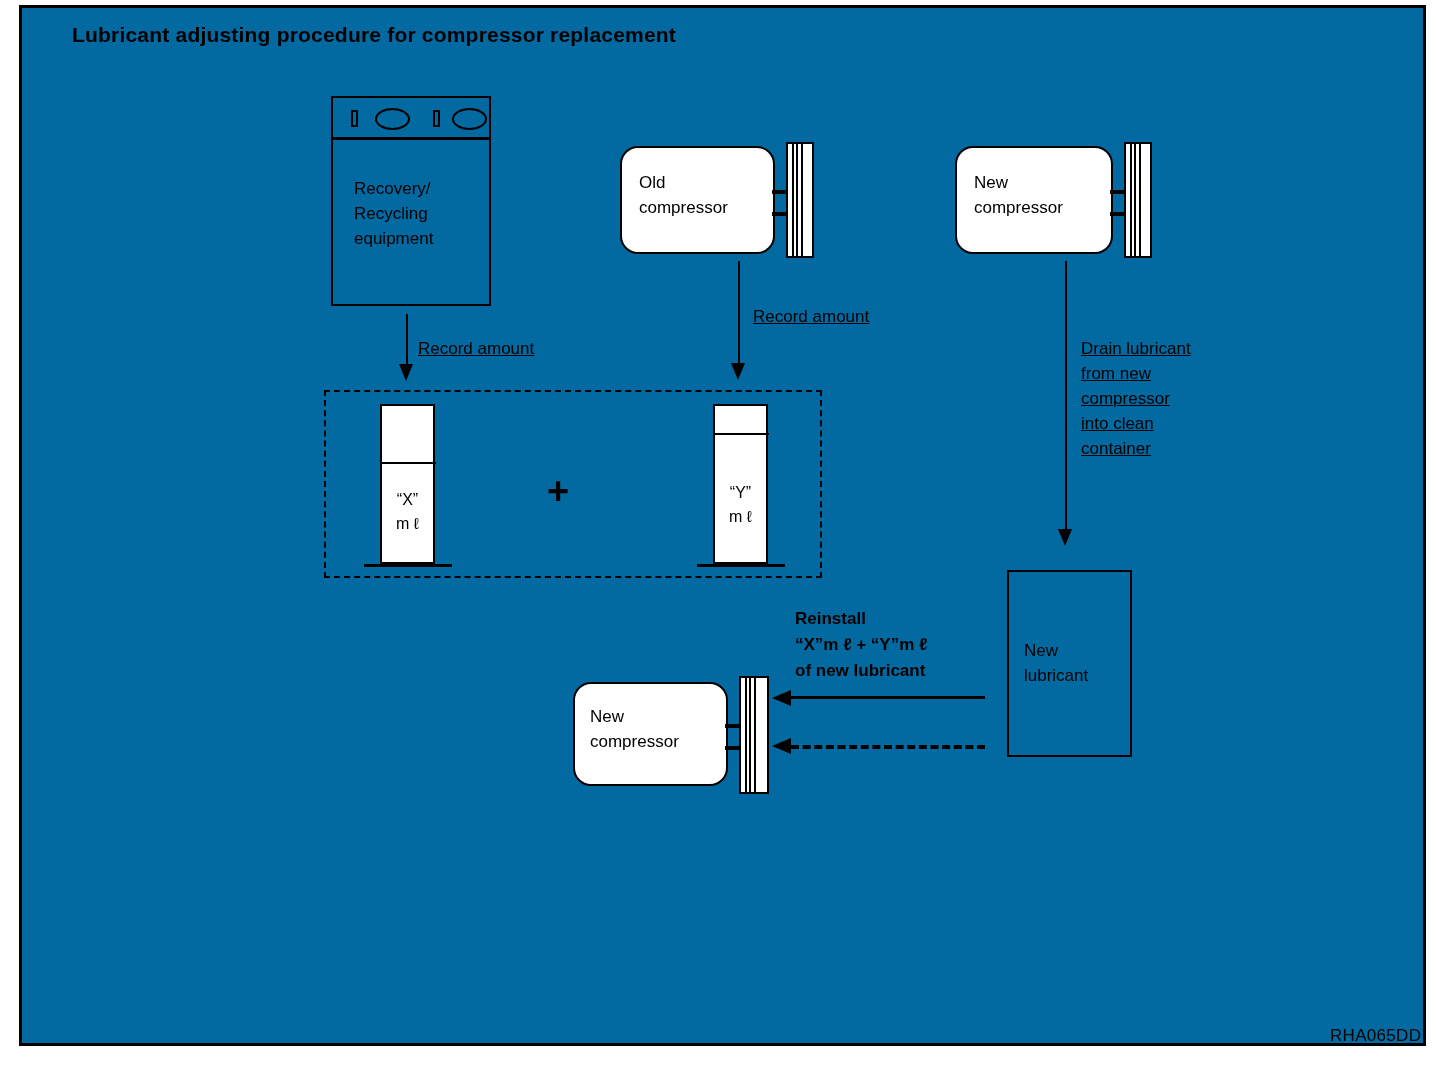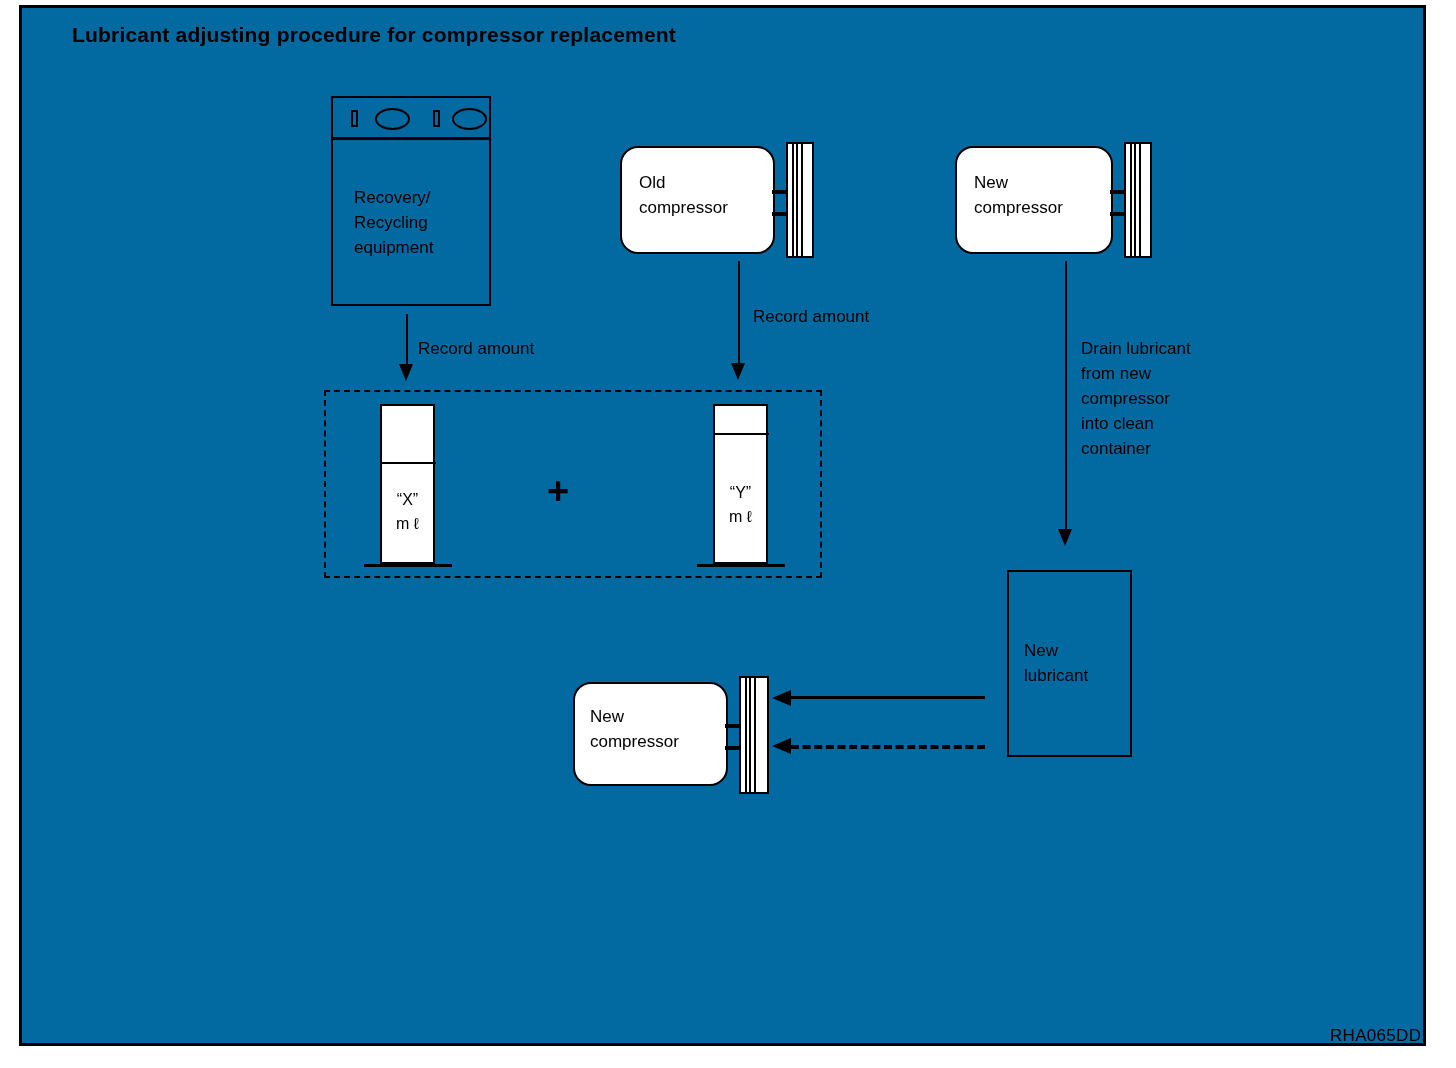--- a/index.html
+++ b/index.html
@@ -9,38 +9,38 @@
          border:3px solid #000;box-sizing:border-box;background:#0369a1;}
   .lay{position:absolute;}
   #title{left:50px;top:15px;font-size:21px;font-weight:bold;letter-spacing:.2px;white-space:nowrap;}
   #figcode{left:1308px;top:1018px;font-size:17px;letter-spacing:.3px;}
 
   
   #rre{left:309px;top:88px;width:160px;height:210px;border:2px solid #000;box-sizing:border-box;}
   #rre-panel{position:absolute;left:0;top:0;width:100%;height:42px;border-bottom:3px solid #000;box-sizing:border-box;}
   .rre-sw{position:absolute;width:7px;height:17px;border:2px solid #000;box-sizing:border-box;top:12px;}
   .rre-gauge{position:absolute;width:35px;height:22px;border:2px solid #000;border-radius:50%;box-sizing:border-box;top:10px;}
-  #rre-label{position:absolute;left:21px;top:78px;font-size:17px;line-height:25px;margin-top:9px;}
+  #rre-label{position:absolute;left:21px;top:78px;font-size:17px;line-height:25px;}
 
   
   .comp-wrap{position:absolute;}
   .comp-body{position:absolute;left:0;top:0;border:2.5px solid #000;border-radius:18px;box-sizing:border-box;background:#fff;}
   .comp-label{position:absolute;font-size:17px;line-height:25px;}
   .comp-shaft{position:absolute;border:2px solid #000;box-sizing:border-box;width:16px;height:4px;background:#000;}
   .pulley{position:absolute;border:2.5px solid #000;box-sizing:border-box;background:#fff;}
   .pulley i{position:absolute;top:0;bottom:0;width:0;border-left:2px solid #000;}
 
   
   .vline{position:absolute;width:0;border-left:2.5px solid #000;}
   .hline{position:absolute;height:0;border-top:3px solid #000;}
   .hline-dash{position:absolute;height:0;border-top:4px dashed #000;}
   .arrow-down{position:absolute;width:0;height:0;border-left:7px solid transparent;border-right:7px solid transparent;border-top:17px solid #000;}
   .arrow-left{position:absolute;width:0;height:0;border-top:8px solid transparent;border-bottom:8px solid transparent;border-right:19px solid #000;}
 
-  .cap{position:absolute;font-size:17px;line-height:25px;white-space:pre-line;}
+  .cap{position:absolute;font-size:17px;line-height:25px;white-space:pre-line;text-decoration:underline;}
   .cap-b{position:absolute;font-size:17px;line-height:26px;font-weight:bold;white-space:pre-line;}
 
   
   #dashbox{left:302px;top:382px;width:498px;height:188px;border:2.5px dashed #000;box-sizing:border-box;}
   .cyl{position:absolute;border:2.5px solid #000;box-sizing:border-box;background:#fff;}
   .cyl-fill{position:absolute;left:-2.5px;right:-2.5px;border-top:2.5px solid #000;}
   .cyl-base{position:absolute;height:0;border-top:3.5px solid #000;}
   .cyl-txt{position:absolute;font-size:16px;line-height:24px;text-align:center;width:100%;}
   #plus{left:523px;top:462px;font-size:38px;font-weight:bold;line-height:38px;}
 
@@ -130,20 +130,23 @@
 m ℓ</div>
     </div>
     <div class="cyl-base lay" style="left:371px;top:172px;width:88px;"></div>
   </div>
 
   <div class="lay" id="lubbox">
     <span style="white-space:pre-line;">New
 lubricant</span>
   </div>
 
+  <div class="cap-b lay" style="left:773px;top:598px;">Reinstall
+“X”m ℓ  +  “Y”m ℓ
+of new lubricant</div>
 
   <div class="comp-wrap lay" style="left:551px;top:674px;width:190px;height:104px;">
     <div class="comp-body" style="width:155px;height:104px;"></div>
     <div class="comp-label" style="left:17px;top:22px;white-space:pre-line;">New
 compressor</div>
     <div class="comp-shaft" style="left:152px;top:42px;"></div>
     <div class="comp-shaft" style="left:152px;top:64px;"></div>
     <div class="pulley" style="left:166px;top:-6px;width:30px;height:118px;">
       <i style="left:4px;"></i>
         <i style="left:8px;"></i>

